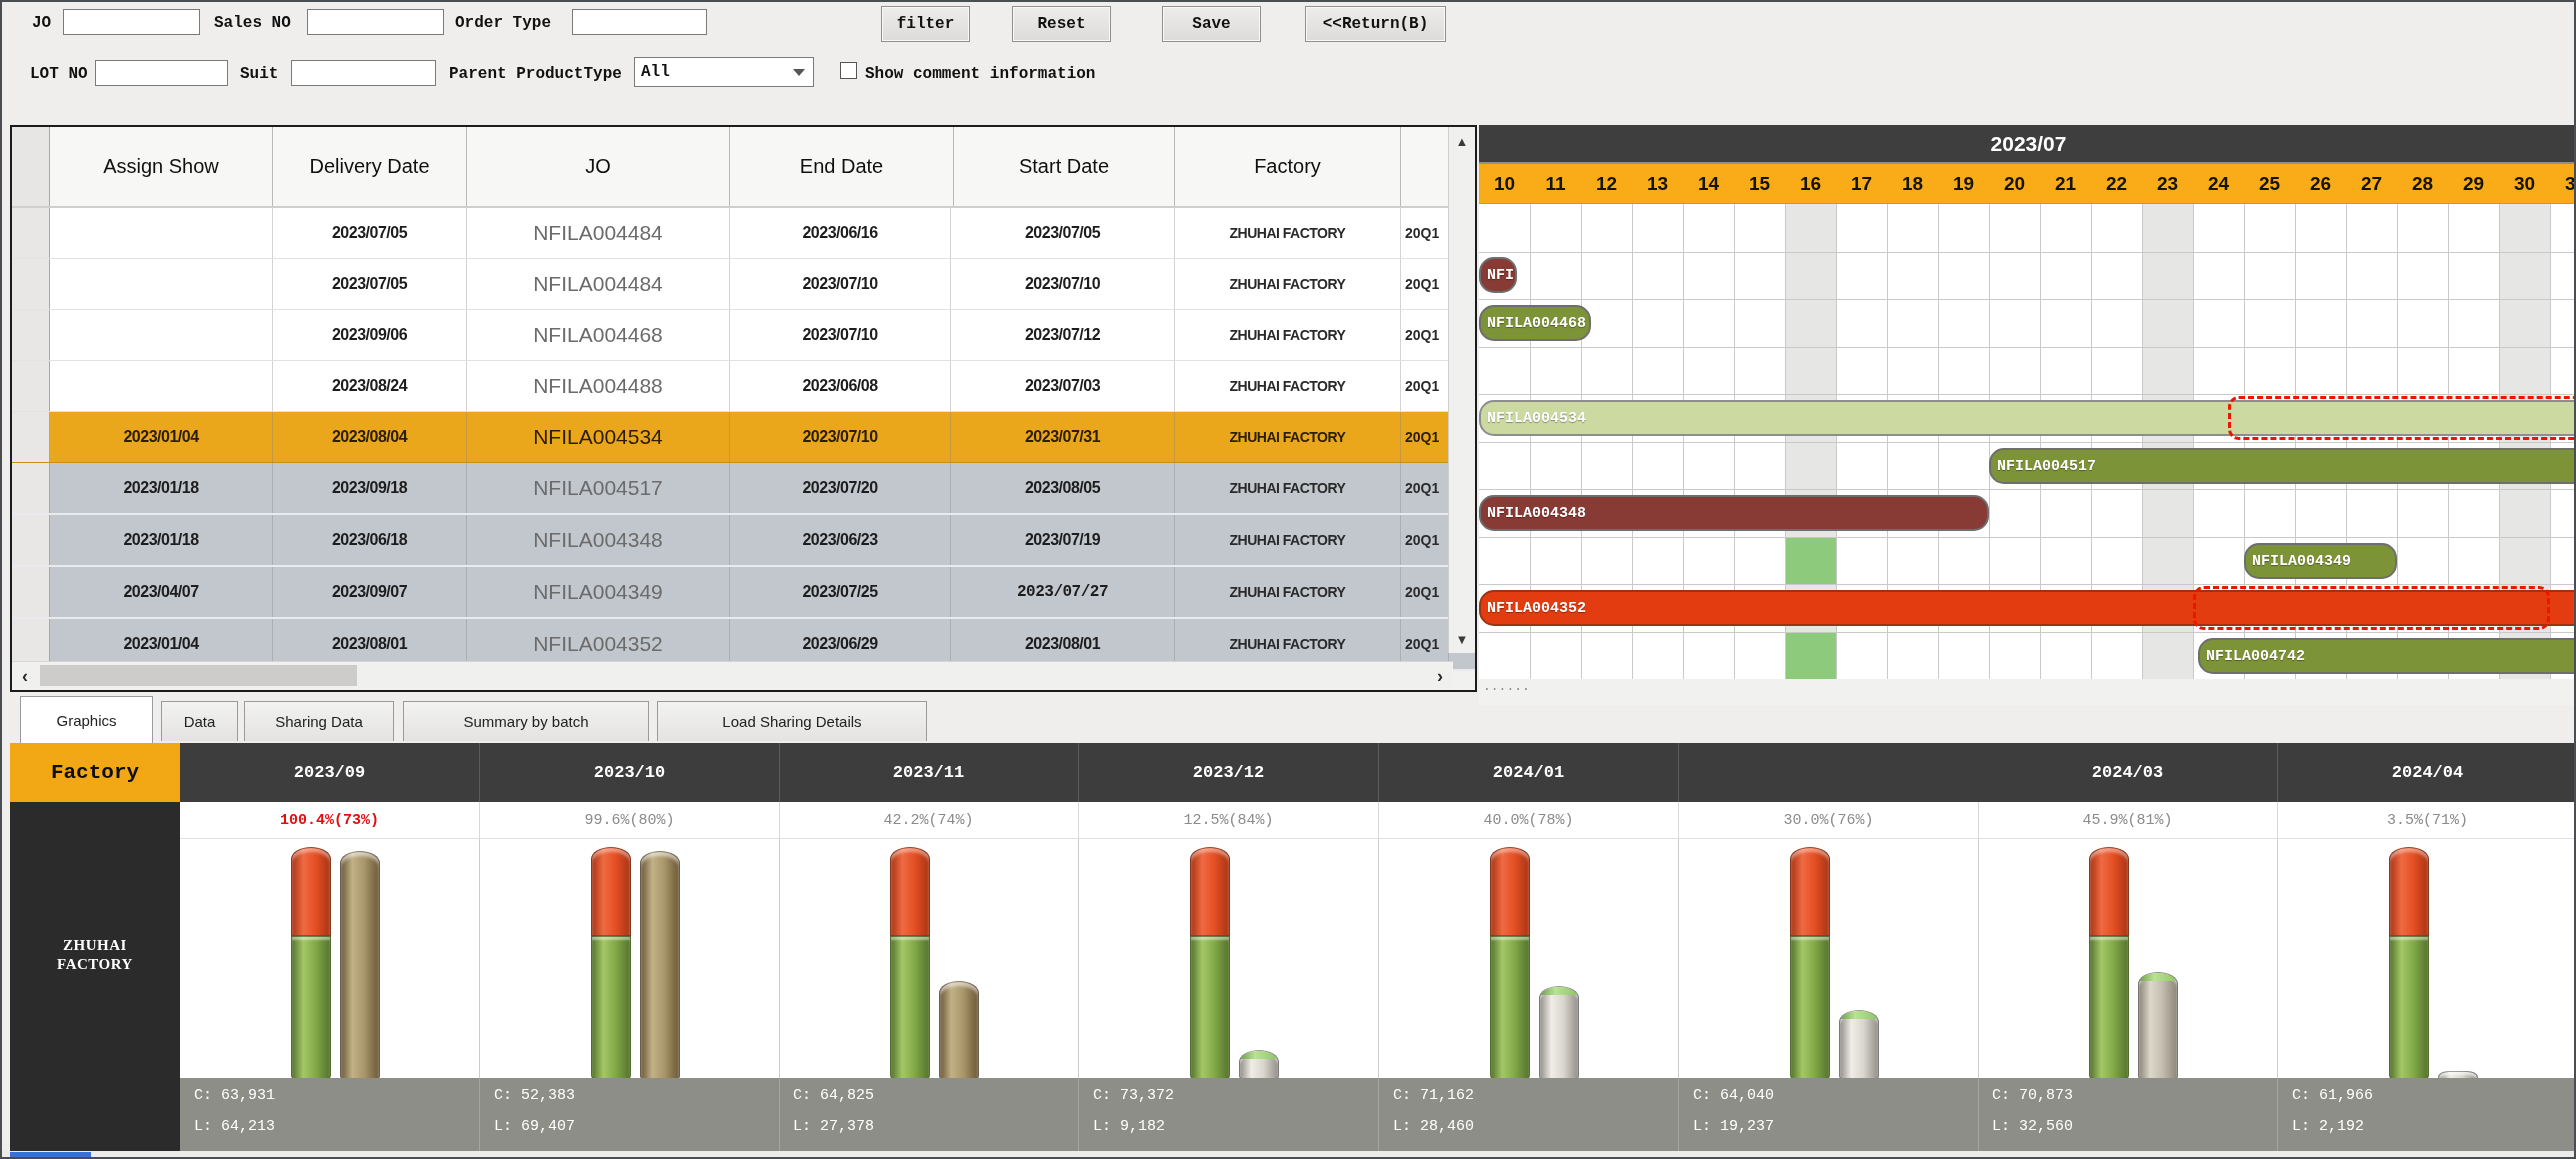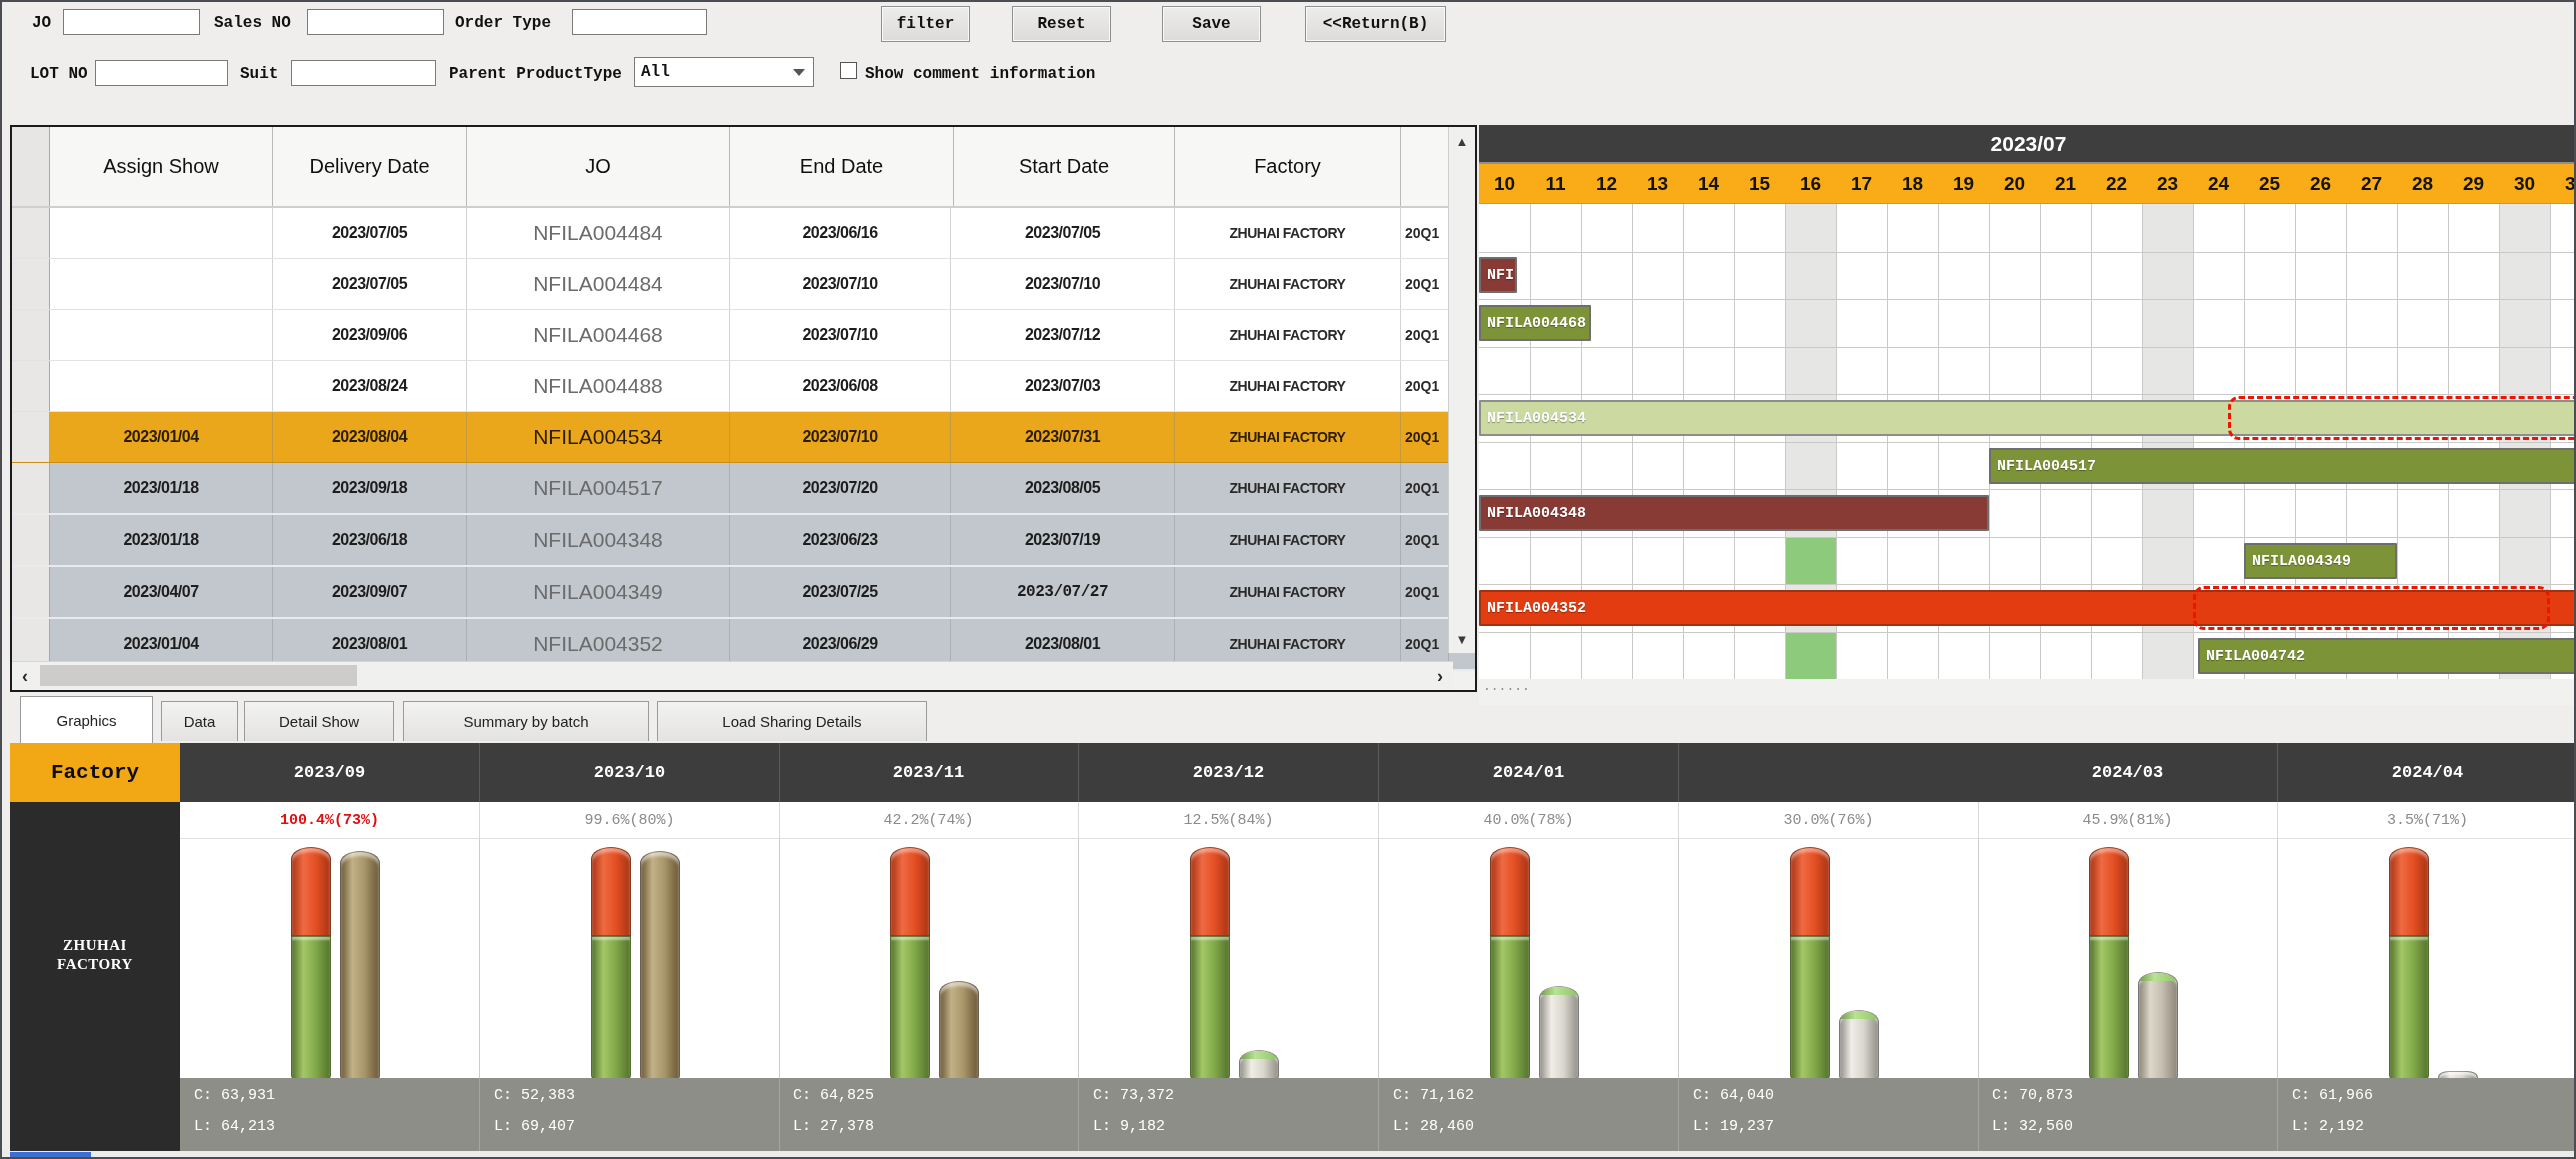--- a/index.html
+++ b/index.html
@@ -51,21 +51,21 @@
                display:flex;align-items:center;justify-content:center;font-size:21px;font-weight:bold;
                border-bottom:2px solid #8f8f8f;box-sizing:border-box;}
   #gantt-days{position:absolute;left:0;top:39px;width:100%;height:41px;background:#f9ac17;border-bottom:2px solid #9a9a9a;box-sizing:border-box;}
   .daycell{position:absolute;top:0;height:100%;display:flex;align-items:center;justify-content:center;
            font-size:19px;font-weight:bold;color:#141400;}
   #grid{position:absolute;left:0;top:79px;width:100%;height:475px;background:#fff;overflow:hidden;}
   .sunband{position:absolute;top:0;height:100%;background:#e6e6e5;}
   .greencell{position:absolute;background:#8dca7c;}
   .vline{position:absolute;top:0;height:100%;width:1px;background:#c9c9c9;}
   .hline{position:absolute;left:0;width:100%;height:1px;background:#c9c9c9;}
-  .gbar{position:absolute;height:36px;border-radius:1px;border:2px solid #6e6e6e;box-sizing:border-box;
+  .gbar{position:absolute;height:36px;border-radius:15px;border:2px solid #6e6e6e;box-sizing:border-box;
         display:flex;align-items:center;font-family:"Liberation Mono",monospace;font-weight:bold;
         font-size:15px;color:#fff;padding-left:6px;white-space:nowrap;overflow:hidden;
         text-shadow:0 1px 1px rgba(0,0,0,.35);}
   .gbar.olive{background:#7d9337;}
   .gbar.maroon{background:#873b34;}
   .gbar.lightgreen{background:#ccd9a1;border-color:#8d8d8d;}
   .gbar.red{background:#e23c10;border-color:#9c3414;}
   .gdash{position:absolute;height:44px;border:3px dashed #ee1500;border-radius:11px;box-sizing:border-box;background:transparent;}
   #gantt-foot{position:absolute;left:0;top:554px;width:100%;height:26px;background:#f1f1f0;
               font-family:"Liberation Mono",monospace;font-size:13px;color:#8a8a8a;padding-left:4px;box-sizing:border-box;}
@@ -334,21 +334,21 @@
         <div class="gbar red" style="left: 0px; width: 1122px; top: 386px;">NFILA004352</div>
         <div class="gdash" style="left: 714px; width: 357px; top: 382px;"></div>
         <div class="gbar olive" style="left: 719px; width: 403px; top: 434px;">NFILA004742</div>
       </div>
     <div id="gantt-foot">......</div>
   </div>
 
   <div id="tabbar">
       <div class="tab active" style="left: 18px; width: 133px;">Graphics</div>
       <div class="tab inactive" style="left: 159px; width: 77px;">Data</div>
-      <div class="tab inactive" style="left: 242px; width: 150px;">Detail Show</div>
+      <div class="tab inactive" style="left: 242px; width: 150px;">Sharing Data</div>
       <div class="tab inactive" style="left: 401px; width: 246px;">Summary by batch</div>
       <div class="tab inactive" style="left: 655px; width: 270px;">Load Sharing Details</div>
     </div>
 
   <div id="factory-head">Factory</div>
   <div id="factory-panel">
     <div id="factory-name">
       <div>ZHUHAI</div>
       <div>FACTORY</div>
     </div>

